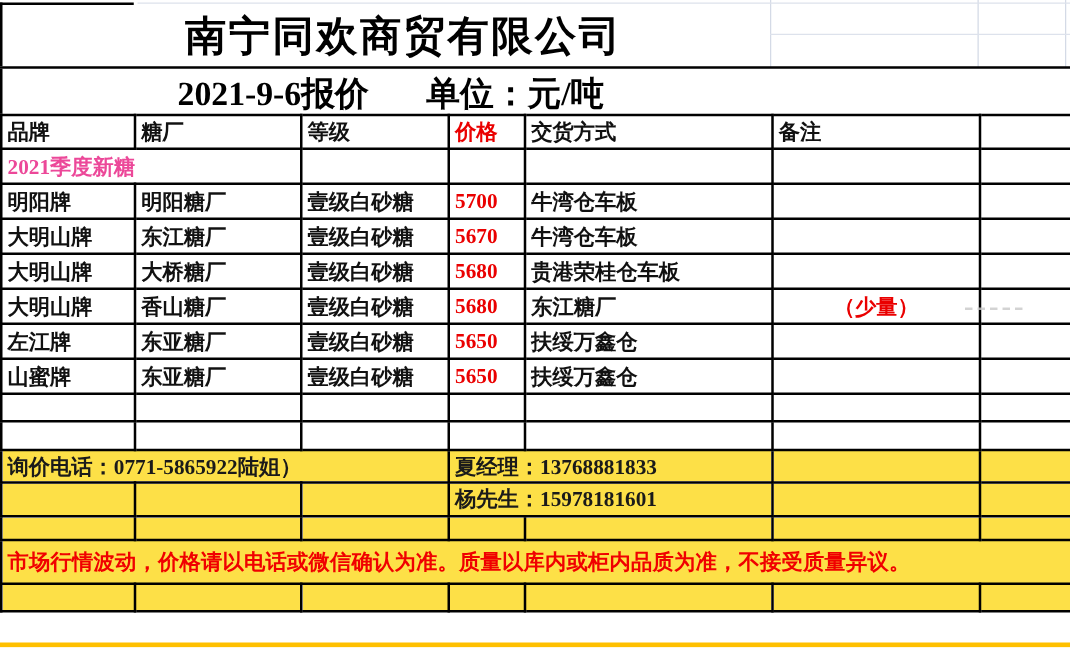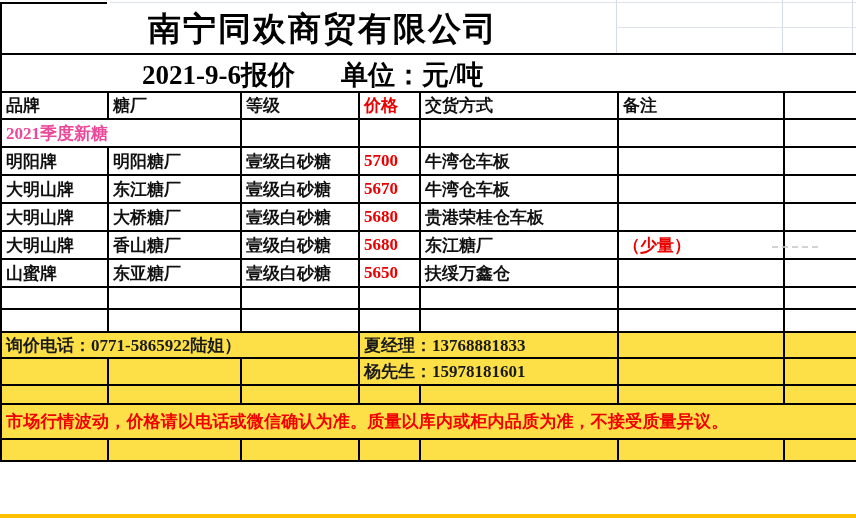--- a/index.html
+++ b/index.html
@@ -42,21 +42,21 @@
   table.grid td {
     border: 2px solid #000;
     font-size: 17px;
     padding: 0 4px;
     white-space: nowrap;
     overflow: hidden;
     vertical-align: middle;
   }
   td.price   { color: #ea0000; text-align: left; padding-right: 6px; font-size: 18px; }
   td.red-hdr { color: #ea0000; }
-  td.note    { color: #ea0000; }
+  td.note    { color: #ea0000; text-align: center; }
   td.section { color: #ec4899; font-size: 18px; }
   tr.orange td { background: #fde047; }
   td.notice  { color: #f00000; font-size: 20px; padding-left: 4px; letter-spacing: 0.2px; }
   td.contact { font-size: 17px; color: #1a1a1a; }
 
   .bottom-strip { position: absolute; left: 0; top: 514px; width: 856px; height: 4px; background: #FFC000; }
   .watermark-artifact { position: absolute; left: 772px; top: 245px; width: 46px; height: 3px;
                         border-bottom: 2px dashed #c9c9c9; opacity: .8; }
 </style>
 </head>
@@ -146,20 +146,29 @@
     <tr style="height:28px">
       <td>大明山牌</td>
       <td>香山糖厂</td>
       <td>壹级白砂糖</td>
       <td class="price">5680</td>
       <td>东江糖厂</td>
       <td class="note">（少量）</td>
       <td></td>
     </tr>
 
+    <tr style="height:28px">
+      <td>左江牌</td>
+      <td>东亚糖厂</td>
+      <td>壹级白砂糖</td>
+      <td class="price">5650</td>
+      <td>扶绥万鑫仓</td>
+      <td class="note"></td>
+      <td></td>
+    </tr>
 
     <tr style="height:28px">
       <td>山蜜牌</td>
       <td>东亚糖厂</td>
       <td>壹级白砂糖</td>
       <td class="price">5650</td>
       <td>扶绥万鑫仓</td>
       <td class="note"></td>
       <td></td>
     </tr>

